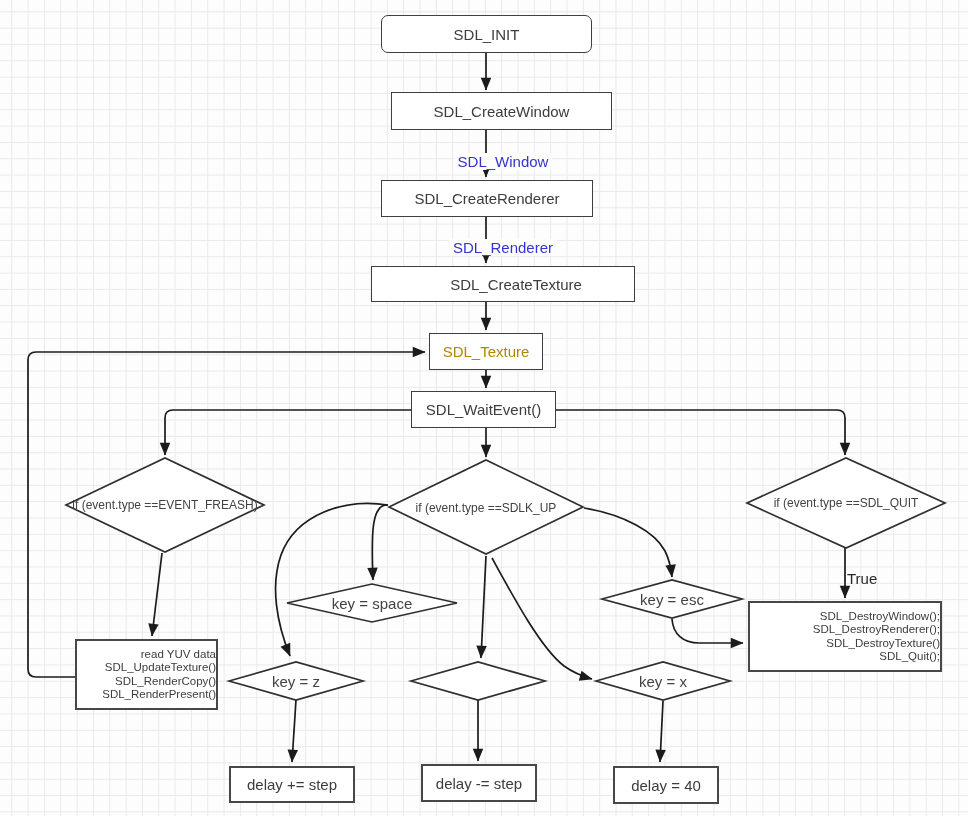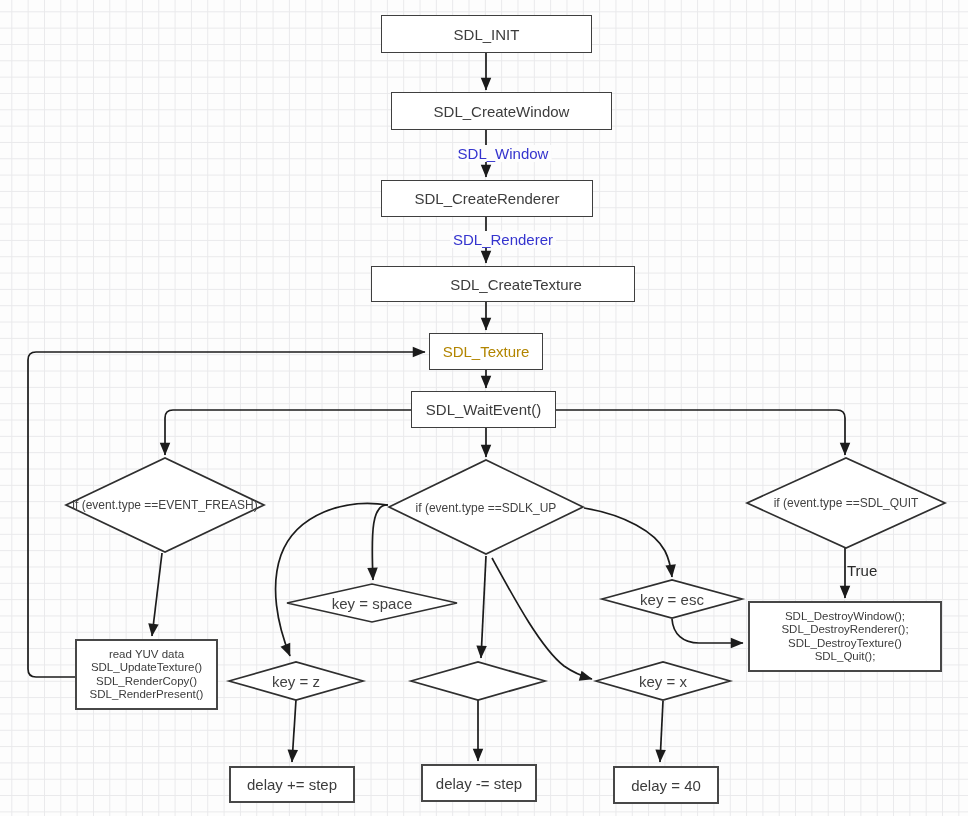--- a/index.html
+++ b/index.html
@@ -20,32 +20,32 @@
   .dshape{fill:#ffffff;stroke:#2f2f2f;stroke-width:1.7;stroke-linejoin:miter;}
 
   .node{
     position:absolute;box-sizing:border-box;
     background:#ffffff;border:1.6px solid #3f3f3f;
     display:flex;align-items:center;justify-content:center;
     font-size:15px;color:#3c3c3c;white-space:nowrap;
     z-index:2;
   }
   .node.thick{border-width:2.3px;border-color:#474747;}
-  .node.small{font-size:11.5px;line-height:13.5px;flex-direction:column;white-space:nowrap;}
+  .node.small{font-size:11.5px;line-height:13.5px;flex-direction:column;white-space:nowrap;align-items:flex-end;}
   .node.small span{display:block;}
 
   .dtext{
     position:absolute;display:flex;flex-direction:row;
     align-items:center;justify-content:center;text-align:center;
     color:#424242;z-index:3;pointer-events:none;white-space:nowrap;
   }
   .dtext.cond{font-size:12px;line-height:15px;}
   .dtext.key{font-size:15px;}
 
-  .elabel{position:absolute;font-size:15px;z-index:3;}
+  .elabel{position:absolute;font-size:15px;z-index:3;margin-top:8px;}
   .elabel.mid{transform:translateX(-50%);background:#fdfdfd;padding:0 3px;}
   .elabel.plain{color:#2a2a2a;}
 </style>
 </head>
 <body>
 
 <div id="canvas">
 
   <svg id="edges" width="968" height="816" viewBox="0 0 968 816">
     <defs>
@@ -78,21 +78,21 @@
     <polygon class="dshape" points="66,505 165,458 264,505 165,552"></polygon>
     <polygon class="dshape" points="389,507 486,460 583,507 486,554"></polygon>
     <polygon class="dshape" points="747,503 846,458 945,503 846,548"></polygon>
     <polygon class="dshape" points="287,603 372,584 457,603 372,622"></polygon>
     <polygon class="dshape" points="229,681 296,662 363,681 296,700"></polygon>
     <polygon class="dshape" points="411,681 478,662 545,681 478,700"></polygon>
     <polygon class="dshape" points="602,599 672,580 742,599 672,618"></polygon>
     <polygon class="dshape" points="596,681 663,662 730,681 663,700"></polygon>
   </svg>
 
-  <div class="node" style="left:381px;top:15px;width:211px;height:38px;">
+  <div class="node" style="left:381px;top:15px;width:211px;height:38px;border-radius:7px;">
     <span>SDL_INIT</span>
   </div>
   <div class="node" style="left:376px;top:92px;width:221px;height:38px;margin-left:15px;">
     <span>SDL_CreateWindow</span>
   </div>
   <div class="node" style="left:381px;top:180px;width:212px;height:37px;">
     <span>SDL_CreateRenderer</span>
   </div>
   <div class="node" style="left:371px;top:266px;width:264px;height:36px;padding-left:26px;">
     <span>SDL_CreateTexture</span>

